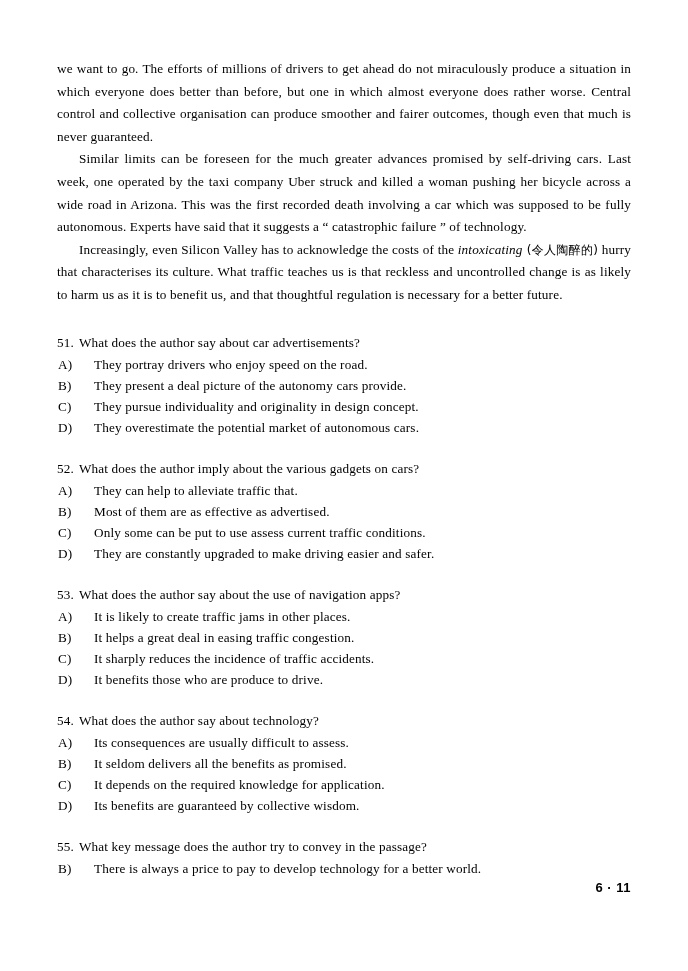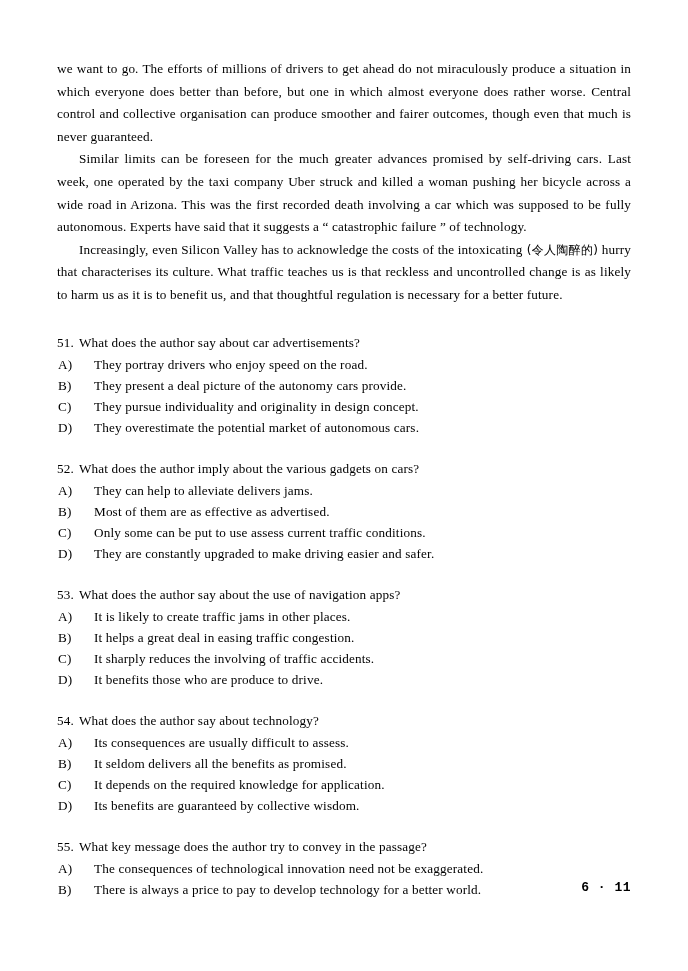--- a/index.html
+++ b/index.html
@@ -38,20 +38,21 @@
     letter-spacing: 0.15px;
   }
   .para.indent {
     text-indent: 22px;
   }
   .para .cn {
     font-family: "DejaVu Sans", sans-serif;
     font-size: 12px;
   }
   .italic {
+    font-style: italic;
   }
   .questions {
     margin-top: 25px;
   }
   .qblock {
     margin-bottom: 20px;
   }
   .qstem {
     font-size: 13.2px;
     line-height: 21px;
@@ -74,21 +75,21 @@
   .optlabel {
     display: inline-block;
     width: 18px;
   }
   .footer {
     position: absolute;
     right: 57px;
     bottom: 76px;
     font-size: 13px;
     font-weight: bold;
-    font-family: Liberation Mono, monospace;
+    font-family: Liberation Sans, sans-serif;
     letter-spacing: 0.5px;
   }
 </style>
 </head>
 <body>
 
 <div class="page">
   <div class="content">
 
     <p class="para">we want to go. The efforts of millions of drivers to get ahead do not miraculously produce a situation in which everyone does better than before, but one in which almost everyone does rather worse. Central control and collective organisation can produce smoother and fairer outcomes, though even that much is never guaranteed.</p>
@@ -102,45 +103,44 @@
       <div class="qblock">
         <p class="qstem"><span class="qnum">51.</span><span>What does the author say about car advertisements?</span></p>
         <p class="opt"><span class="optlabel">A)</span><span>They portray drivers who enjoy speed on the road.</span></p>
         <p class="opt"><span class="optlabel">B)</span><span>They present a deal picture of the autonomy cars provide.</span></p>
         <p class="opt"><span class="optlabel">C)</span><span>They pursue individuality and originality in design concept.</span></p>
         <p class="opt"><span class="optlabel">D)</span><span>They overestimate the potential market of autonomous cars.</span></p>
       </div>
 
       <div class="qblock">
         <p class="qstem"><span class="qnum">52.</span><span>What does the author imply about the various gadgets on cars?</span></p>
-        <p class="opt"><span class="optlabel">A)</span><span>They can help to alleviate delivers jams.</span></p>
+        <p class="opt"><span class="optlabel">A)</span><span>They can help to alleviate traffic that.</span></p>
         <p class="opt"><span class="optlabel">B)</span><span>Most of them are as effective as advertised.</span></p>
         <p class="opt"><span class="optlabel">C)</span><span>Only some can be put to use assess current traffic conditions.</span></p>
         <p class="opt"><span class="optlabel">D)</span><span>They are constantly upgraded to make driving easier and safer.</span></p>
       </div>
 
       <div class="qblock">
         <p class="qstem"><span class="qnum">53.</span><span>What does the author say about the use of navigation apps?</span></p>
         <p class="opt"><span class="optlabel">A)</span><span>It is likely to create traffic jams in other places.</span></p>
         <p class="opt"><span class="optlabel">B)</span><span>It helps a great deal in easing traffic congestion.</span></p>
-        <p class="opt"><span class="optlabel">C)</span><span>It sharply reduces the involving of traffic accidents.</span></p>
+        <p class="opt"><span class="optlabel">C)</span><span>It sharply reduces the incidence of traffic accidents.</span></p>
         <p class="opt"><span class="optlabel">D)</span><span>It benefits those who are produce to drive.</span></p>
       </div>
 
       <div class="qblock">
         <p class="qstem"><span class="qnum">54.</span><span>What does the author say about technology?</span></p>
         <p class="opt"><span class="optlabel">A)</span><span>Its consequences are usually difficult to assess.</span></p>
         <p class="opt"><span class="optlabel">B)</span><span>It seldom delivers all the benefits as promised.</span></p>
         <p class="opt"><span class="optlabel">C)</span><span>It depends on the required knowledge for application.</span></p>
         <p class="opt"><span class="optlabel">D)</span><span>Its benefits are guaranteed by collective wisdom.</span></p>
       </div>
 
       <div class="qblock">
         <p class="qstem"><span class="qnum">55.</span><span>What key message does the author try to convey in the passage?</span></p>
-        <p class="opt"><span class="optlabel">A)</span><span>The consequences of technological innovation need not be exaggerated.</span></p>
         <p class="opt"><span class="optlabel">B)</span><span>There is always a price to pay to develop technology for a better world.</span></p>
       </div>
 
     </div>
   </div>
 
   <div class="footer">6 · 11</div>
 </div>
 
 </body></html>

